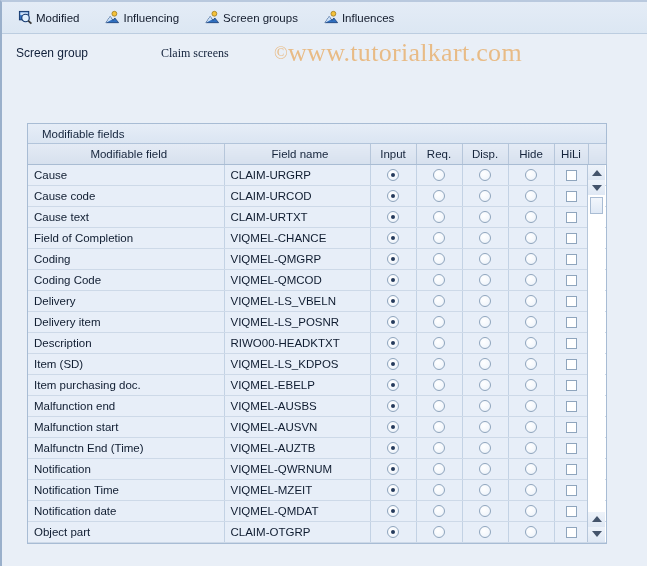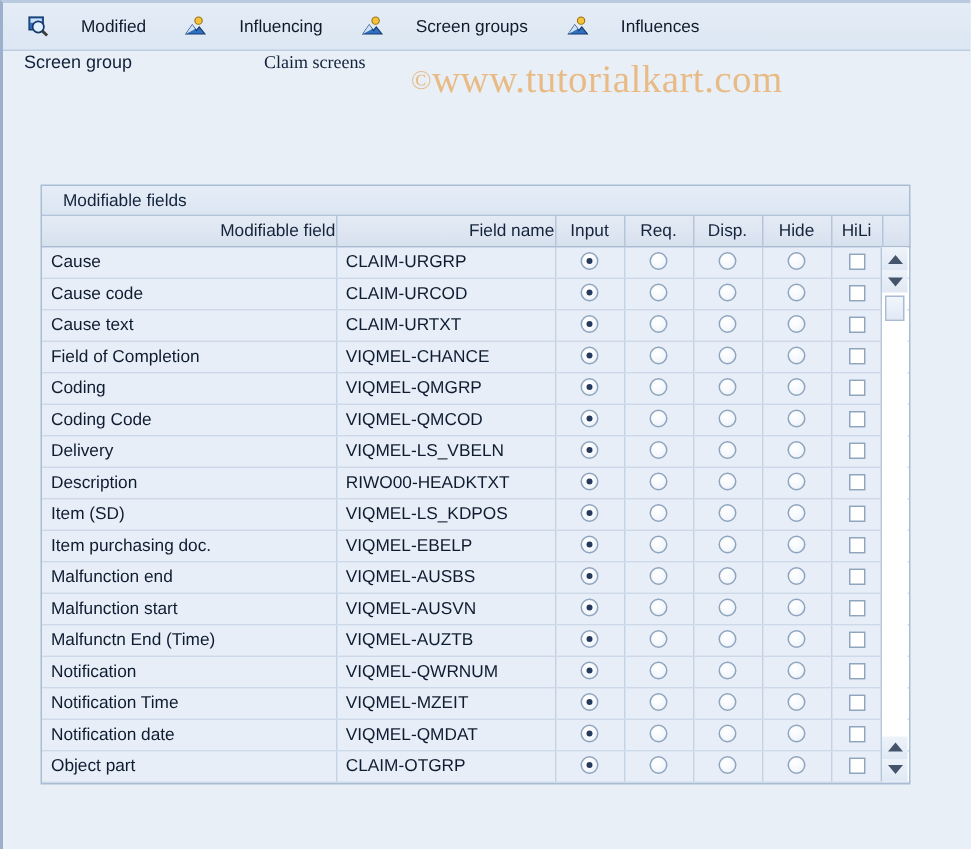--- a/index.html
+++ b/index.html
@@ -50,21 +50,21 @@
     border-bottom: 1px solid #bccde0;
     display: flex;
     align-items: center;
     padding-left: 14px;
     box-sizing: border-box;
     position: relative;
   }
   .tbtn {
     display: flex;
     align-items: center;
-    gap: 21px;
+    gap: 3px;
     margin-right: 22px;
     padding: 1px 2px;
     cursor: default;
     white-space: nowrap;
     position: relative;
     z-index: 3;
   }
   .tbtn .lbl { font-size: 11.5px; color: #111a2b; }
   .ico { width: 15px; height: 15px; display: block; flex: 0 0 15px; }
 
@@ -81,25 +81,24 @@
     pointer-events: none;
     z-index: 1;
     letter-spacing: .3px;
   }
   .watermark .copy { font-size: 18px; vertical-align: 2px; }
 
   
   .sgrow {
     height: 38px;
     display: flex;
-    align-items: flex-start;
+    align-items: center;
     padding-left: 14px;
     box-sizing: border-box;
     background: #e9eff7;
-    gap: 15px;
   }
   .sg-label { width: 145px; font-size: 12px; color: #11203a; }
   .sg-value { font-size: 12px; color: #11203a; font-family: Liberation Serif, serif; }
 
   
   .panel {
     position: absolute;
     left: 25px;
     top: 121px;
     width: 580px;
@@ -120,21 +119,21 @@
   }
 
   .grid { width: 100%; border-collapse: collapse; table-layout: fixed; }
   .grid th {
     background: linear-gradient(to bottom, #e4ebf5 0%, #d7e1ee 100%);
     border-right: 1px solid #b6c6da;
     border-bottom: 1px solid #a9bcd3;
     font-weight: normal;
     font-size: 11.5px;
     color: #15243b;
-    text-align: right;
+    text-align: center;
     padding: 3px 0 3px 6px;
     height: 20px;
     box-sizing: border-box;
     white-space: nowrap;
   }
   .grid th.c { text-align: center; padding-left: 0; margin-left: 48px; }
   .grid td {
     background: #e7eef8;
     border-right: 1px solid #c3d2e4;
     border-bottom: 1px solid #cdd9e8;
@@ -356,20 +355,30 @@
             <td>Delivery</td>
             <td>VIQMEL-LS_VBELN</td>
             <td class="c"><span class="radio on"></span></td>
             <td class="c"><span class="radio"></span></td>
             <td class="c"><span class="radio"></span></td>
             <td class="c"><span class="radio"></span></td>
             <td class="c"><span class="check"></span></td>
             <td style="background: rgb(255, 255, 255); border-right: none;"></td>
           </tr>
           <tr>
+            <td>Delivery item</td>
+            <td>VIQMEL-LS_POSNR</td>
+            <td class="c"><span class="radio on"></span></td>
+            <td class="c"><span class="radio"></span></td>
+            <td class="c"><span class="radio"></span></td>
+            <td class="c"><span class="radio"></span></td>
+            <td class="c"><span class="check"></span></td>
+            <td style="background: rgb(255, 255, 255); border-right: none;"></td>
+          </tr>
+          <tr>
             <td>Description</td>
             <td>RIWO00-HEADKTXT</td>
             <td class="c"><span class="radio on"></span></td>
             <td class="c"><span class="radio"></span></td>
             <td class="c"><span class="radio"></span></td>
             <td class="c"><span class="radio"></span></td>
             <td class="c"><span class="check"></span></td>
             <td style="background: rgb(255, 255, 255); border-right: none;"></td>
           </tr>
           <tr>

